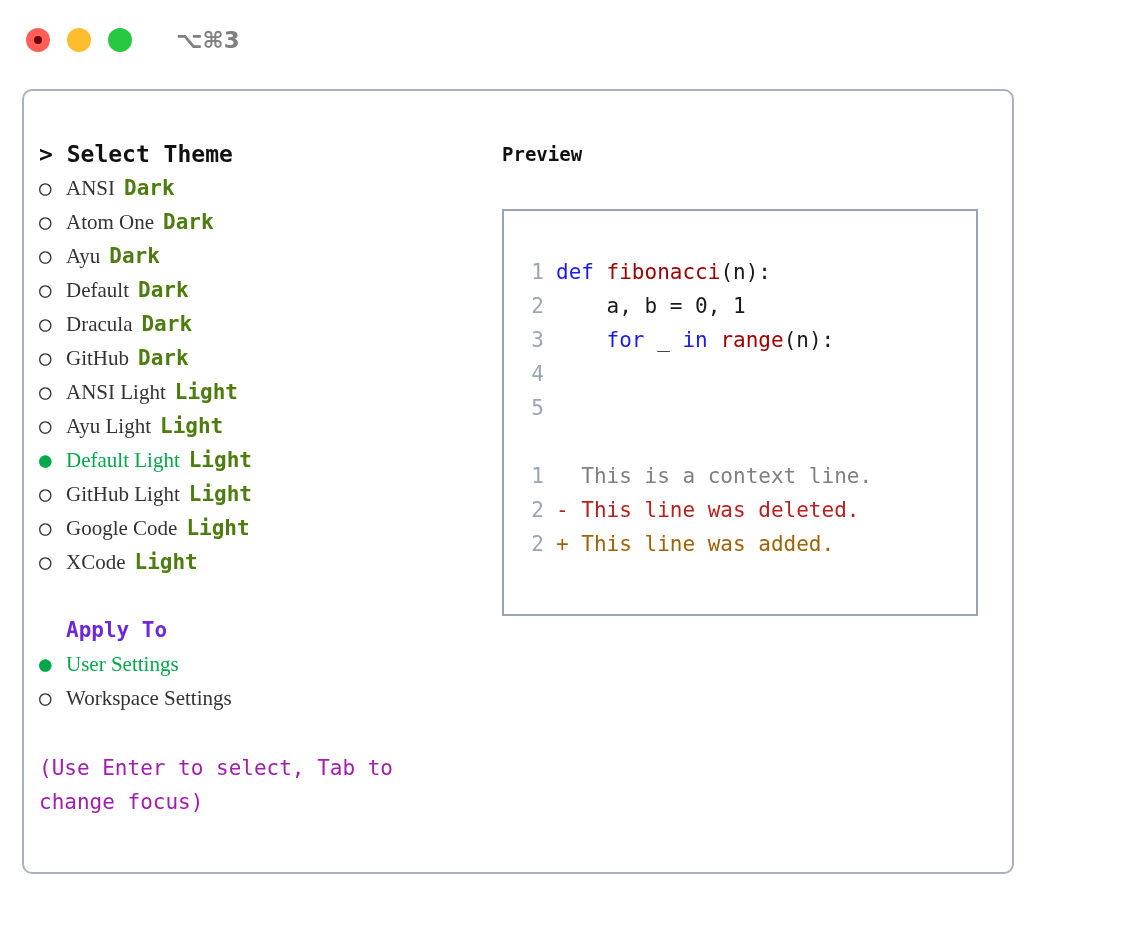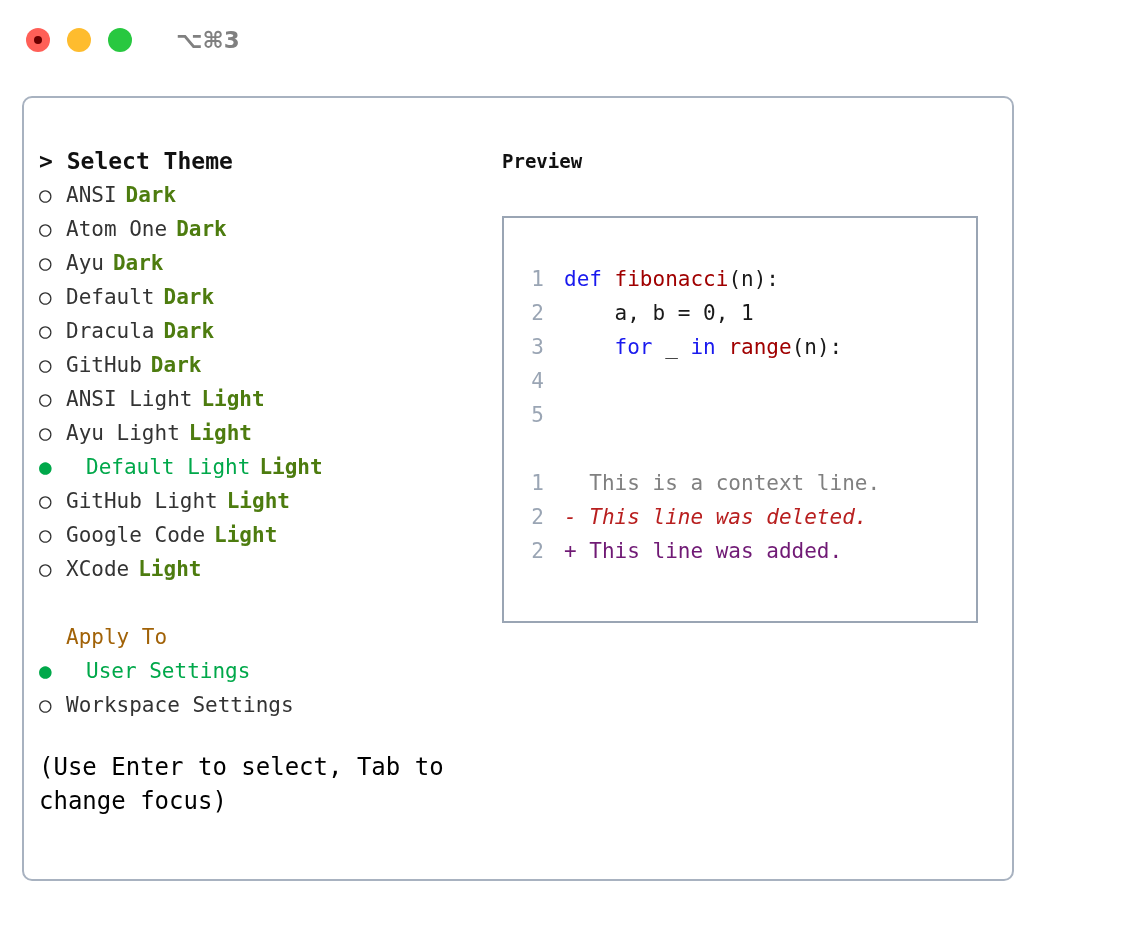--- a/index.html
+++ b/index.html
@@ -60,21 +60,21 @@
     font-weight: bold;
     color: #808080;
     letter-spacing: 0px;
     font-family: "DejaVu Sans", "Liberation Sans", sans-serif;
   }
 
   
   .panel {
     position: absolute;
     left: 22px;
-    top: 96px;
+    top: 89px;
     width: 992px;
     height: 785px;
     border: 2px solid #a8b2c0;
     border-radius: 10px;
     box-sizing: border-box;
     background: #ffffff;
   }
 
   .panel-inner {
     position: relative;
@@ -108,44 +108,44 @@
   }
   .bullet {
     width: 27px;
     flex: 0 0 27px;
     font-size: 21px;
     line-height: 34px;
     color: #333333;
     display: inline-block;
   }
   .bullet.sel { color: #00a84a; }
-  .opt-label { color: #333333; }
-  .opt-row.selected .opt-label { color: #00a84a; margin-left: 20px; }
+  .opt-label { color: #333333; font-family: Liberation Serif, serif; }
+  .opt-row.selected .opt-label { color: #00a84a; }
   .opt-badge {
     color: #4d7c0f;
     margin-left: 9px;
     font-weight: bold;
   }
 
   .spacer-row { height: 34px; }
 
   .apply-title {
     font-size: 21px;
-    font-weight: normal;
-    color: #a16207;
+    font-weight: bold;
+    color: #6d28d9;
     line-height: 34px;
     padding-left: 27px;
     white-space: pre;
   }
 
   .hint {
-    margin-top: 28px;
-    font-size: 24px;
-    line-height: 34px;
-    color: #000000;
+    margin-top: 36px;
+    font-size: 21px;
+    line-height: 34px;
+    color: #a21caf;
     width: 410px;
     white-space: pre-wrap;
   }
 
   
   .right-col {
     position: absolute;
     left: 478px;
     top: 46px;
     width: 490px;
@@ -176,28 +176,28 @@
     font-size: 21px;
     white-space: pre;
   }
   .ln {
     width: 26px;
     flex: 0 0 26px;
     text-align: right;
     color: #9aa5b4;
     margin-right: 12px;
   }
-  .code-text { white-space: pre; margin-left: 8px; }
+  .code-text { white-space: pre; }
 
   .tok-kw   { color: #1a1aee; }
   .tok-fn   { color: #a00000; }
   .tok-pl   { color: #1a1a1a; }
   .tok-ctx  { color: #808080; }
-  .tok-del  { color: #b81f1f; font-style: italic; }
-  .tok-add  { color: #701a75; }
+  .tok-del  { color: #b81f1f; }
+  .tok-add  { color: #a16207; }
 
   .blank-line { height: 34px; }
 </style>
 </head>
 <body>
 
 <div class="window">
 
   <div class="titlebar">
     <div class="traffic-lights">

